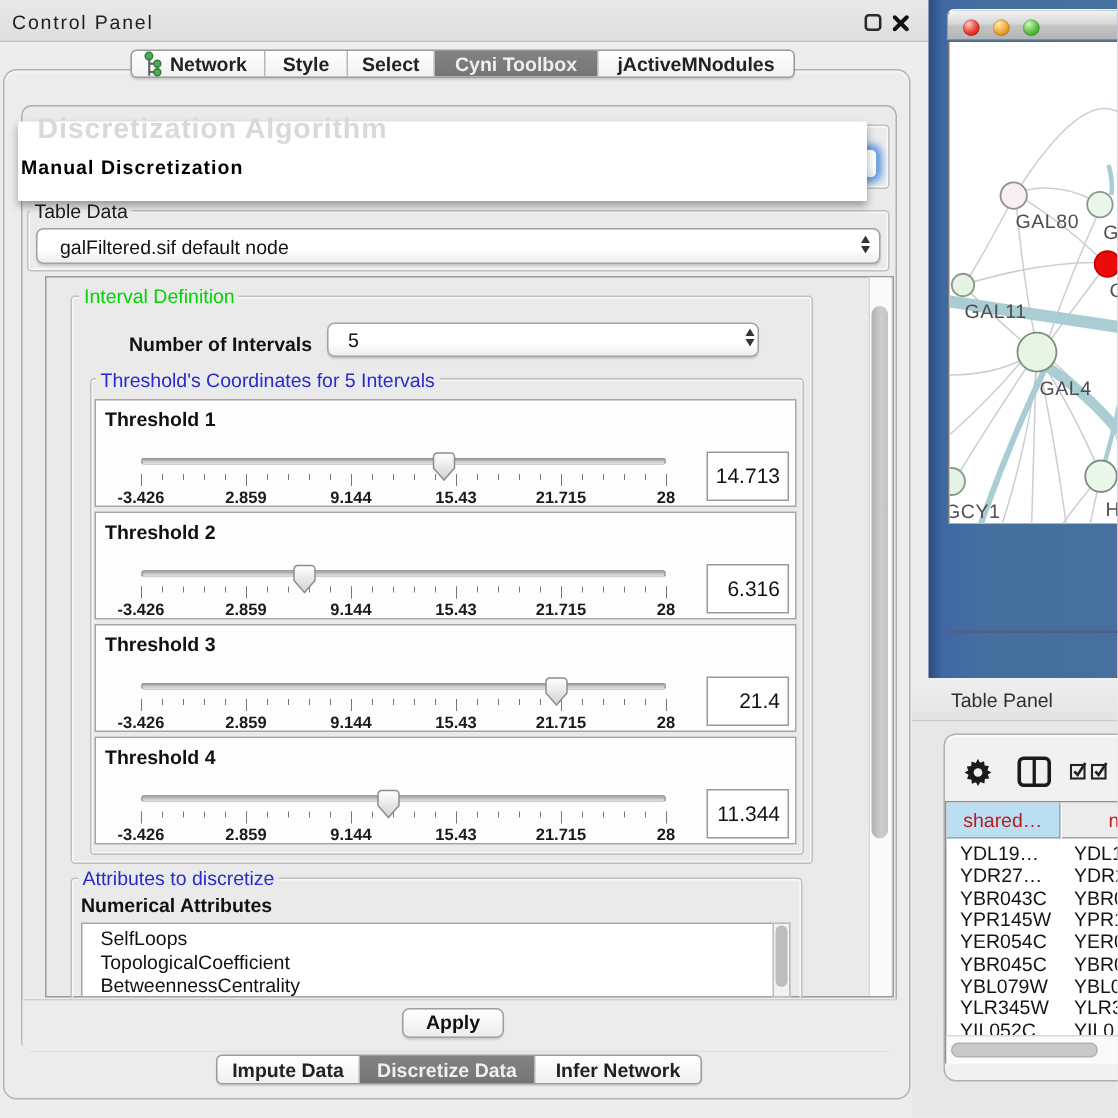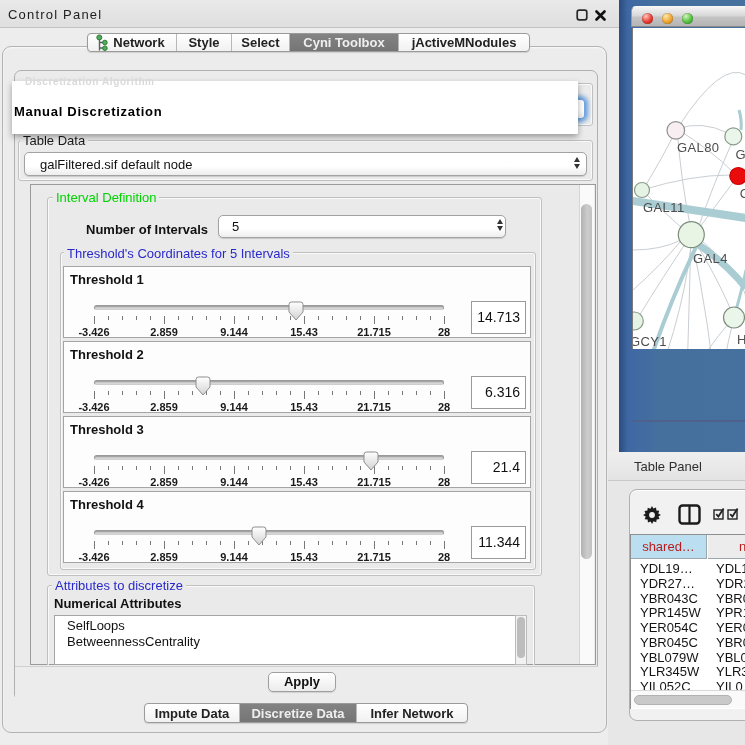--- a/index.html
+++ b/index.html
@@ -75,21 +75,21 @@
 
 #applybtn { left:268px; top:672px; width:68px; height:20px;
   background:linear-gradient(#ffffff,#ececec); border:1px solid #9f9f9f;
   border-radius:5px; text-align:center; font-size:13px; font-weight:bold;
   color:#111; line-height:18px; box-shadow:0 1px 1px rgba(0,0,0,.12); }
 
 
 #popup { left:12px; top:81px; width:566px; height:53px;
   background:#ffffff; box-shadow:0 3px 6px rgba(0,0,0,0.35);
   border-radius:1px; }
-#popup .r0 { position:absolute; left:13px; top:-5px; font-size:10px;
+#popup .r0 { position:absolute; left:13px; top:-5px; font-size:19px;
   font-weight:bold; letter-spacing:.6px; color:#d9d9d9;text-align:right; }
 #popup .r1 { position:absolute; left:176px; top:9px; font-size:13px;
   font-weight:bold; letter-spacing:.2px; color:#a9a9a9; }
 #popup .r2 { position:absolute; left:2px; top:23px; font-size:13px;
   font-weight:bold; letter-spacing:.7px; color:#000; }
 #popup .r3 { position:absolute; left:2px; top:36px; font-size:13px; letter-spacing:.6px; color:#000; }
 
 
 #bluezone { left:619px; top:0; width:126px; height:452px;
   background:linear-gradient(90deg,#2b4c7e 0,#3f68a4 9px,#45709e 40px,#46719f); }
@@ -279,20 +279,21 @@
       <div class="vbox">11.344</div>
     </div>
 
   <div class="abs" style="left:30px; top:184px; width:566px; height:481px; overflow:hidden; pointer-events:none;">
     <div class="group" style="left:17px; top:401px; width:488px; height:120px;"></div>
     <div class="gtitle" style="left:22px; top:394px; color:#2929cc; background:#eaeaea;">Attributes to discretize</div>
     <div class="abs" style="left:24px; top:412px; font-size:13px; font-weight:bold; color:#111;">Numerical Attributes</div>
   </div>
   <div class="abs" id="attrlist">
     <div>SelfLoops</div>
+    <div>TopologicalCoefficient</div>
     <div>BetweennessCentrality</div>
   </div>
   <div class="abs" style="left:515px; top:615px; width:12px; height:50px; background:#f2f2f2; border:1px solid #bbb;"></div>
   <div class="abs" style="left:517px; top:617px; width:8px; height:41px; background:#bdbdbd; border-radius:4px;"></div>
 
   <div class="abs" style="left:15px; top:666px; width:583px; height:35px; background:#ececec; border-top:1px solid #cfcfcf;"></div>
   <div class="abs" id="applybtn">Apply</div>
 
   <div class="seg" style="left:144px; top:703px; height:20px;">
     <div class="s" style="width:95px;">Impute Data</div>

